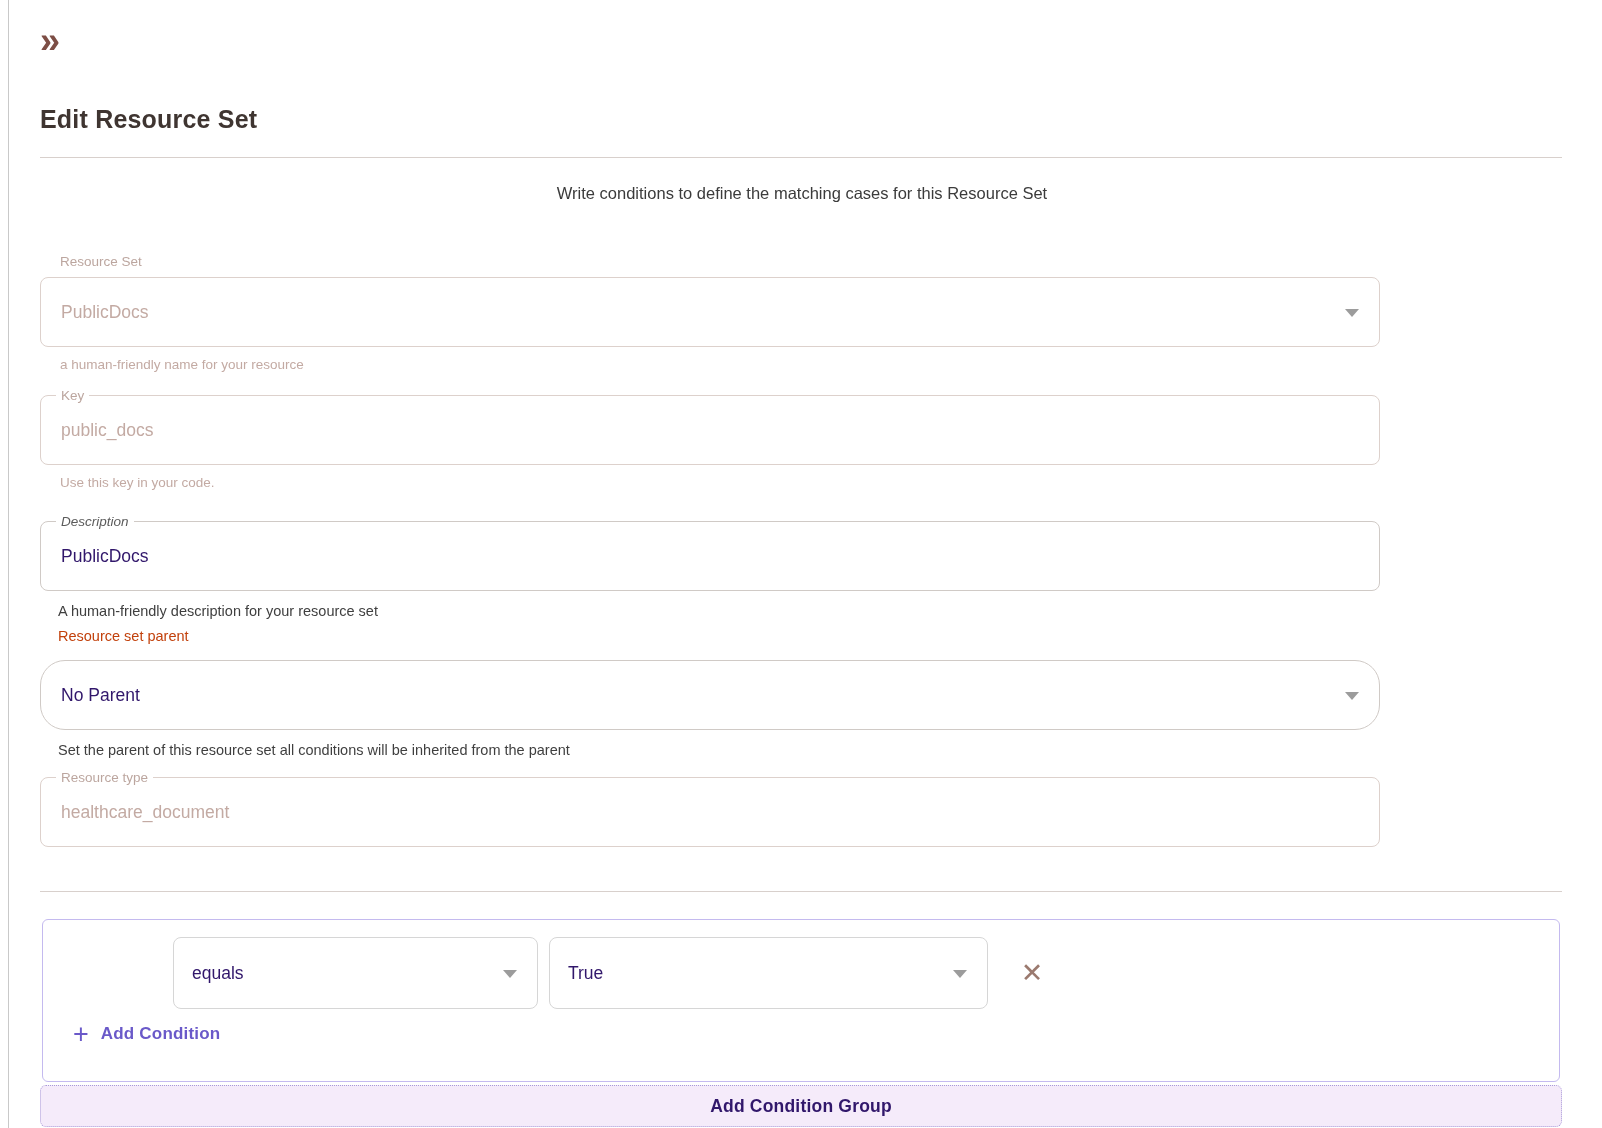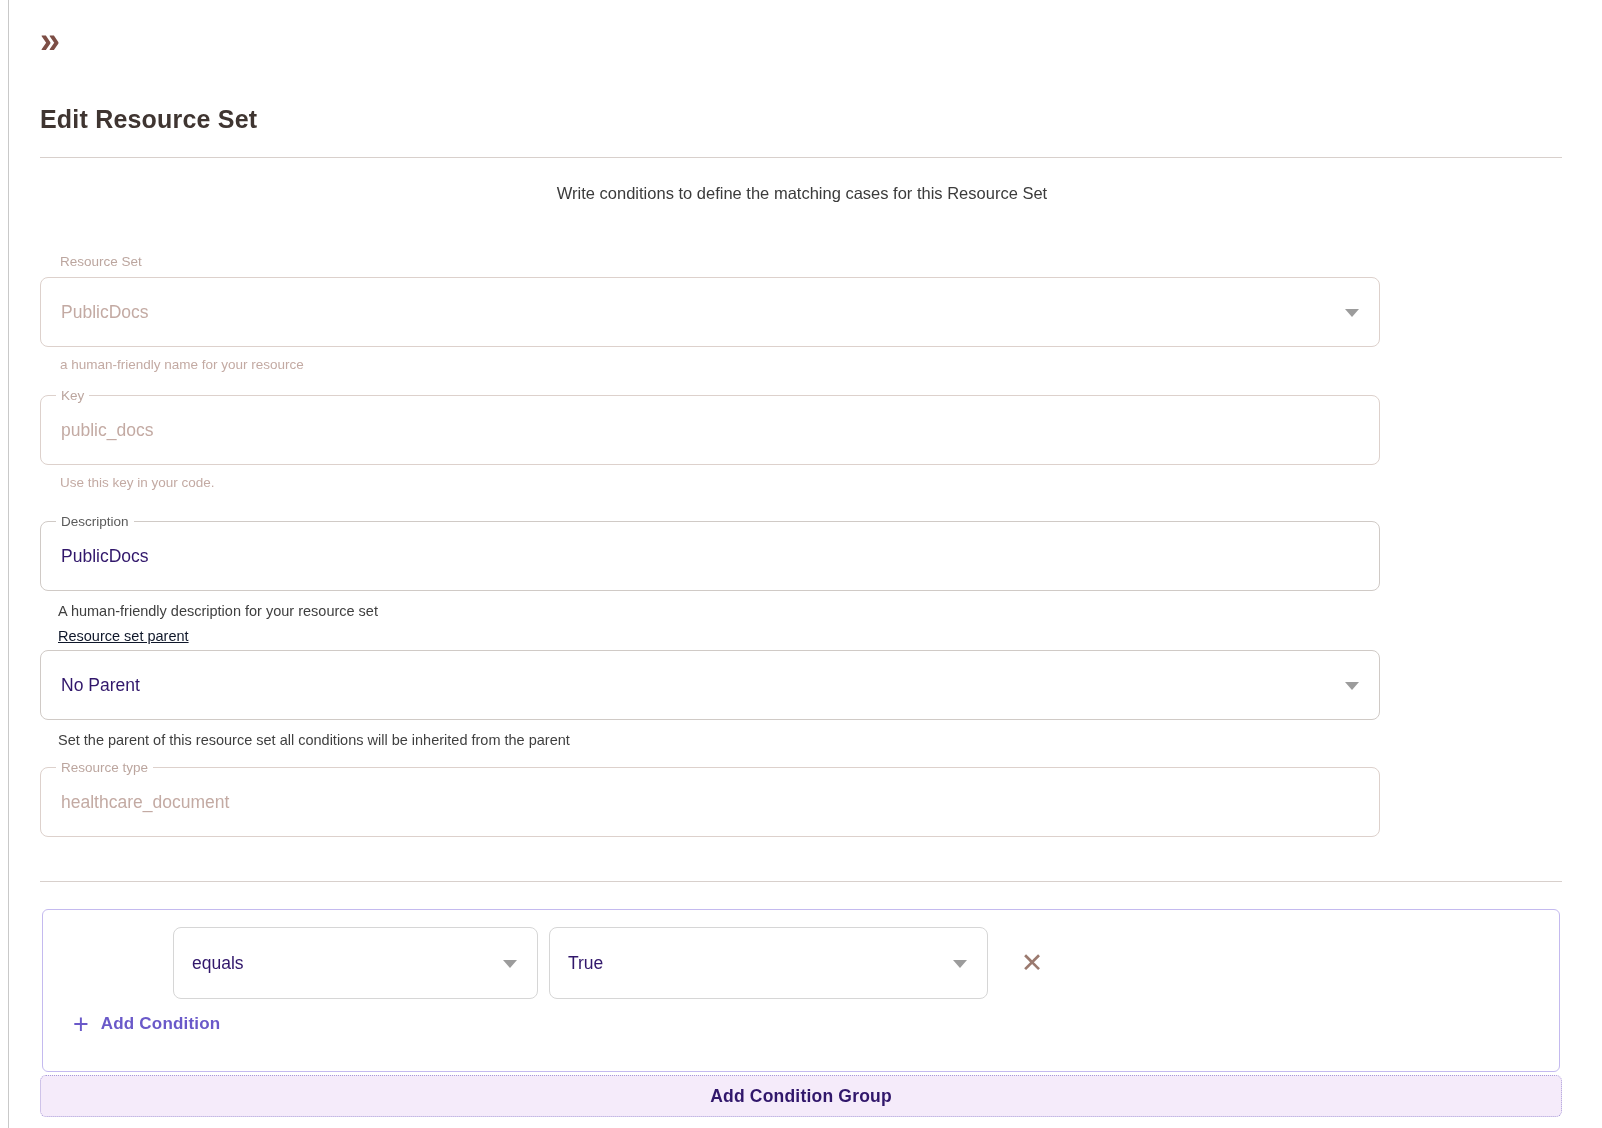--- a/index.html
+++ b/index.html
@@ -12,46 +12,46 @@
 
   .collapse-btn{margin-top:22px;width:40px;height:38px;cursor:pointer;}
   .dbl-chevron{font-size:36px;line-height:38px;color:#7d4e45;font-weight:700;letter-spacing:-2px;}
 
   .title{margin:44px 0 0 0;font-size:25px;line-height:30px;font-weight:700;color:#3f3531;letter-spacing:.2px;}
   .divider{margin-top:23px;height:1px;background:#d8d0cc;width:1522px;}
   .subtitle{margin:25px 0 0 0;font-size:16.5px;line-height:20px;color:#3b3b3b;text-align:center;}
 
   .f-label{margin:51px 0 0 20px;font-size:13.5px;line-height:16px;}
   .f-label.muted{color:#bca69f;}
-  .f-label.dark{margin:8px 0 0 18px;font-size:14.5px;line-height:17px;color:#0f172a;text-decoration:underline;}
+  .f-label.dark{margin:8px 0 0 18px;font-size:14.5px;line-height:17px;color:#c2410c;}
 
   .box{box-sizing:border-box;width:1340px;height:70px;border-radius:8px;background:#fff;
        display:flex;align-items:center;padding:0 20px;position:relative;}
   .muted-box{border:1px solid #ddd1cc;}
   .active-box{border:1px solid #d0cac6;}
   .box .value{font-size:17.5px;}
   .muted-value{color:#c3aaa3;}
   .purple-value{color:#31176b;}
 
   .outline-box{margin-top:22px;}
   .float-label{position:absolute;top:-9px;left:15px;background:#fff;padding:0 5px;font-size:13.5px;line-height:17px;}
   .float-label.muted{color:#bca69f;}
-  .float-label.dark{color:#5b5b5b;}
+  .float-label.dark{color:#5b5b5b;font-style:italic;}
 
   .caret{position:absolute;right:20px;top:50%;margin-top:-3px;width:0;height:0;
          border-left:7px solid transparent;border-right:7px solid transparent;border-top:8px solid #9c9c9c;}
 
   .helper{margin:10px 0 0 20px;font-size:13.5px;line-height:16px;}
   .helper.muted{color:#c3aaa3;}
   .helper.dark{margin:12px 0 0 18px;font-size:14.5px;line-height:17px;color:#3f3f3f;}
 
   .mt-box1{margin-top:7px;}
   .mt-key{margin-top:22px;}
   .mt-desc{margin-top:30px;}
-  .mt-parent{margin-top:5px;}
+  .mt-parent{margin-top:15px;border-radius:25px;}
   .mt-rtype{margin-top:18px;}
   .divider2{margin-top:44px;width:1522px;}
 
   .cond-group{box-sizing:border-box;margin:27px 0 0 2px;width:1518px;height:163px;
               border:1px solid #c4baef;border-radius:6px;padding-top:17px;}
   .cond-row{display:flex;align-items:center;margin-left:130px;}
   .cond-select{box-sizing:border-box;height:72px;border:1px solid #d6d6d6;border-radius:8px;background:#fff;
                display:flex;align-items:center;padding:0 18px;position:relative;cursor:pointer;}
   .cond-select .value{font-size:17.5px;color:#31176b;}
   .w1{width:450px;margin-right:15px;}

